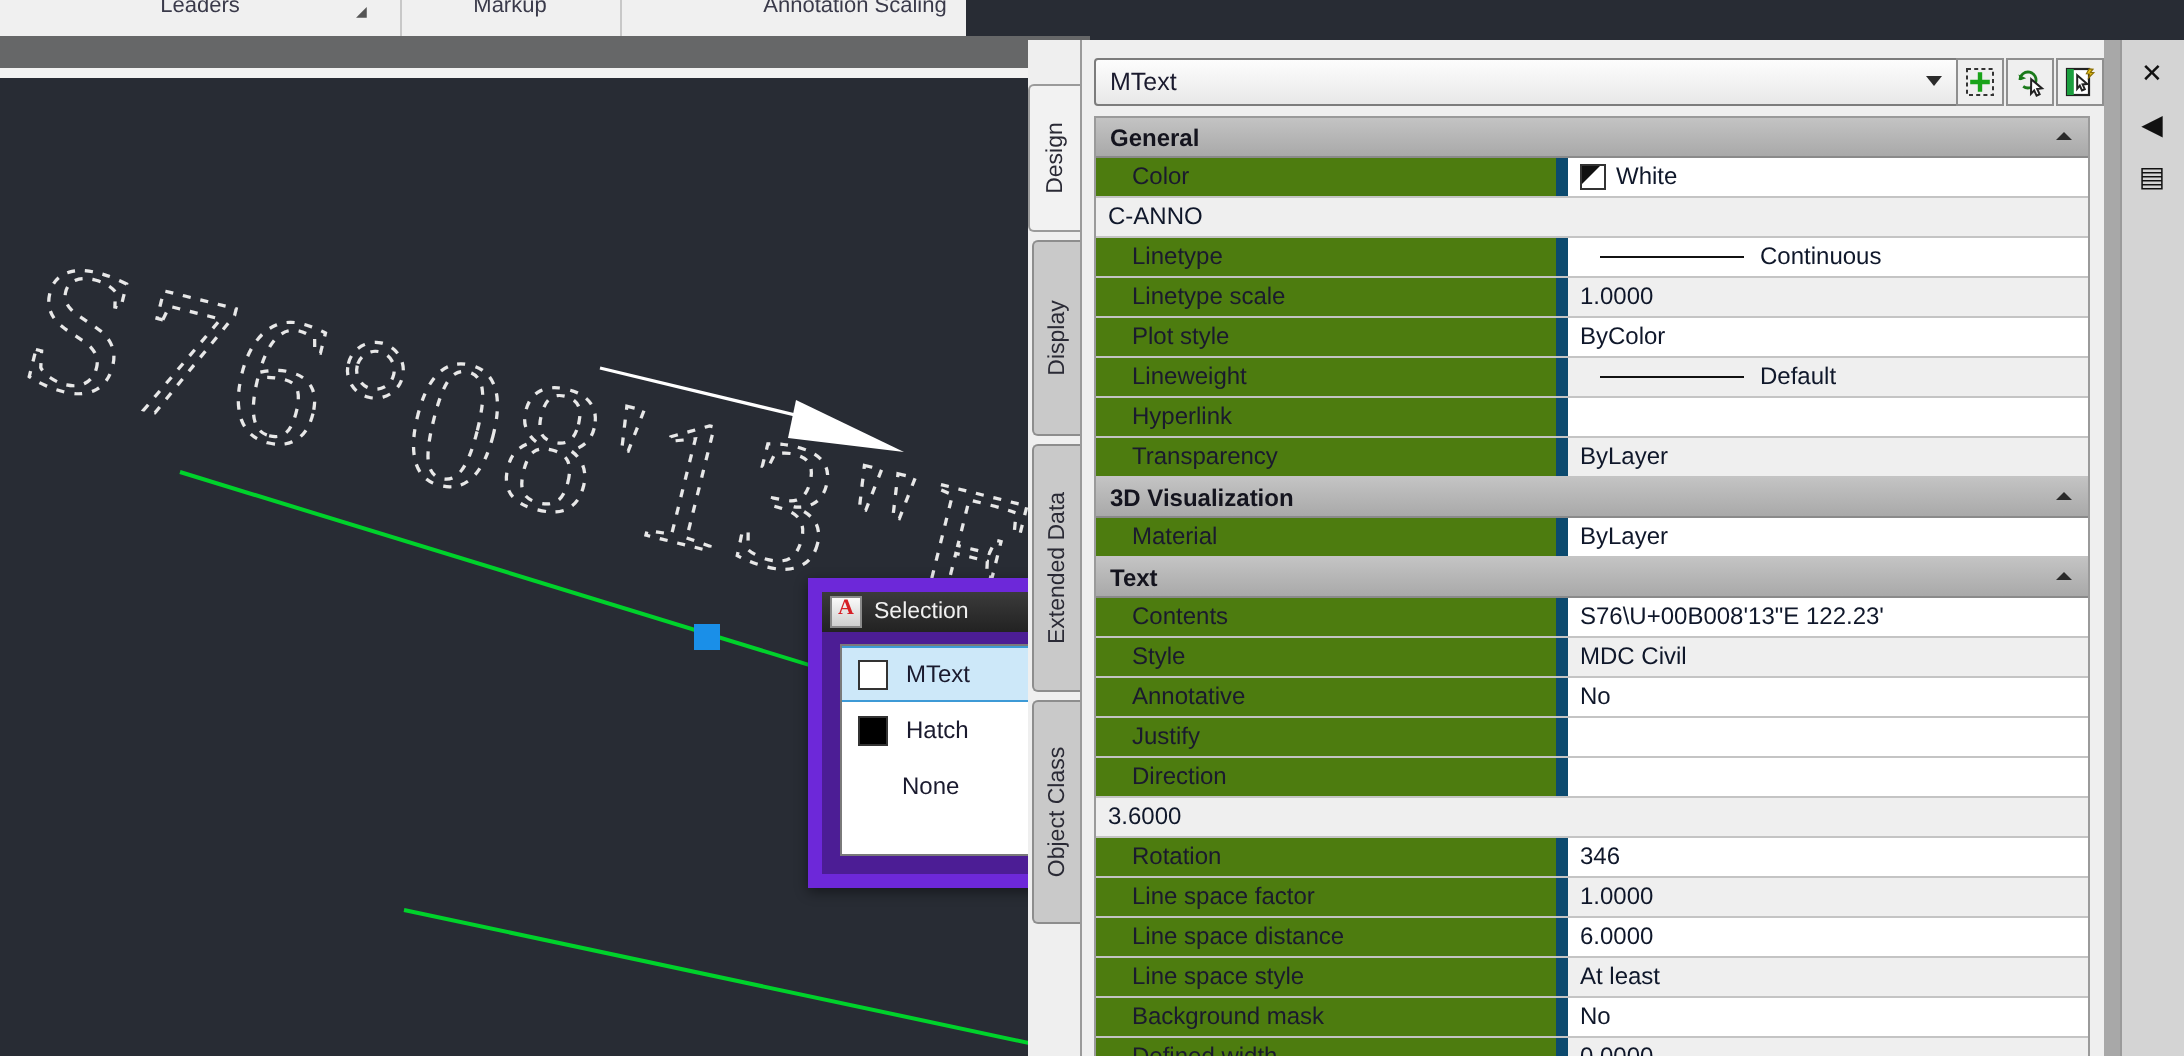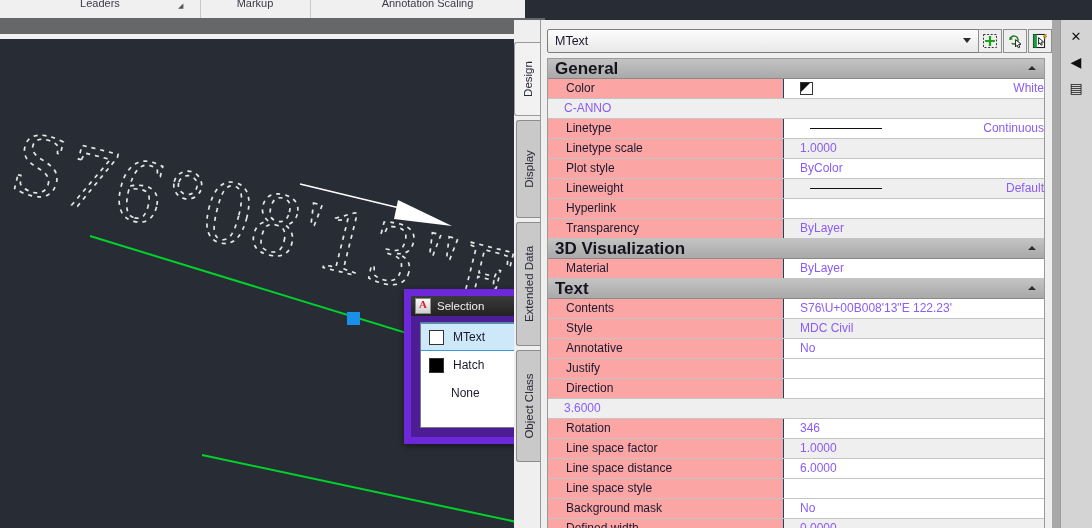--- a/index.html
+++ b/index.html
@@ -4,21 +4,21 @@
 <style>
   html,body{margin:0;padding:0;}
   body{
     width:1092px;height:528px;overflow:hidden;position:relative;
     background:#282c34;
     font-family:"Liberation Sans",sans-serif;
     font-size:12px;color:#1a1a2e;
     -webkit-font-smoothing:antialiased;
   }
   
-  #ribbon{position:absolute;left:0;top:0;width:525px;height:18px;background:#f0f0f0;
+  #ribbon{position:absolute;left:0;top:0;width:483px;height:18px;background:#f0f0f0;
           border-bottom:1px solid #a6a6a6;overflow:hidden;}
   #ribbon .panel{position:absolute;top:-6px;height:18px;line-height:18px;text-align:center;
           font-size:11px;color:#3a3a4a;}
   #ribbon .sep{position:absolute;top:0;width:1px;height:18px;background:#c8c8c8;}
   #ribbon .arrow{position:absolute;top:2px;font-size:7px;color:#555;}
   #graybar{position:absolute;left:0;top:18px;width:545px;height:16px;background:#666768;}
   #whiteline{position:absolute;left:0;top:34px;width:545px;height:5px;background:#f2f2f2;
              border-bottom:1px solid #9aa0aa;}
 
   
@@ -62,28 +62,28 @@
   #combo .caret{position:absolute;right:8px;top:8px;width:0;height:0;
          border-left:4.5px solid transparent;border-right:4.5px solid transparent;border-top:5px solid #2b2b2b;}
   .tbtn{position:absolute;top:9px;width:22px;height:22px;background:#efefef;border:1px solid #8f8f8f;
         display:flex;align-items:center;justify-content:center;}
   #tb1{left:437px;} #tb2{left:462px;} #tb3{left:487px;}
 
   #grid{position:absolute;left:6px;top:38px;width:496px;height:490px;overflow:hidden;
         border:1px solid #9a9a9a;border-bottom:none;background:#fff;}
   .sect{height:19px;background:linear-gradient(#c3c3c3,#a9a9a9);border-bottom:1px solid #8a8a8a;
         display:flex;align-items:center;position:relative;}
-  .sect b{font-size:17px;font-weight:bold;color:#14141e;padding-left:7px;}
+  .sect b{font-size:12px;font-weight:bold;color:#14141e;padding-left:7px;}
   .sect .chev{position:absolute;right:8px;top:7px;width:0;height:0;
         border-left:4px solid transparent;border-right:4px solid transparent;border-bottom:4.5px solid #2b2b2b;}
   .row{height:19px;display:flex;border-bottom:1px solid #c4c4c4;}
   .row .k{width:236px;flex:0 0 236px;padding-left:18px;line-height:19px;font-size:12px;
-        background:#fca5a5;border-right:1px solid #0c4a6e;color:#1a1a2e;box-sizing:border-box;}
-  .row .v{flex:1;padding-left:16px;line-height:19px;font-size:12px;background:#fff;color:#8b5cf6;
-        display:flex;align-items:center;overflow:hidden;white-space:nowrap;justify-content:space-between;}
+        background:#4d7c0f;border-right:6px solid #0c4a6e;color:#1a1a2e;box-sizing:border-box;}
+  .row .v{flex:1;padding-left:6px;line-height:19px;font-size:12px;background:#fff;color:#0f172a;
+        display:flex;align-items:center;overflow:hidden;white-space:nowrap;}
   .row.alt .v{background:#efefef;}
   .vsw{width:11px;height:11px;border:1px solid #333;margin-right:5px;flex:0 0 auto;position:relative;background:#fff;}
   .vsw::after{content:"";position:absolute;left:0;top:0;width:0;height:0;
         border-left:9px solid #111;border-bottom:9px solid transparent;}
   .vline{display:inline-block;width:72px;height:0;border-top:1px solid #111;margin:0 8px 0 10px;flex:0 0 auto;}
 
   
   #rail{position:absolute;left:1060px;top:20px;width:32px;height:508px;background:#d4d4d4;
         border-left:1px solid #9a9a9a;}
   .rbtn{width:30px;height:24px;display:flex;align-items:center;justify-content:center;}
@@ -303,20 +303,23 @@
         </div>
       </div>
       <div class="row">
         <div class="k">Line space distance</div>
         <div class="v">
           <span>6.0000</span>
         </div>
       </div>
       <div class="row alt">
         <div class="k">Line space style</div>
+        <div class="v">
+          <span>At least</span>
+        </div>
       </div>
       <div class="row">
         <div class="k">Background mask</div>
         <div class="v">
           <span>No</span>
         </div>
       </div>
       <div class="row alt">
         <div class="k">Defined width</div>
         <div class="v">

